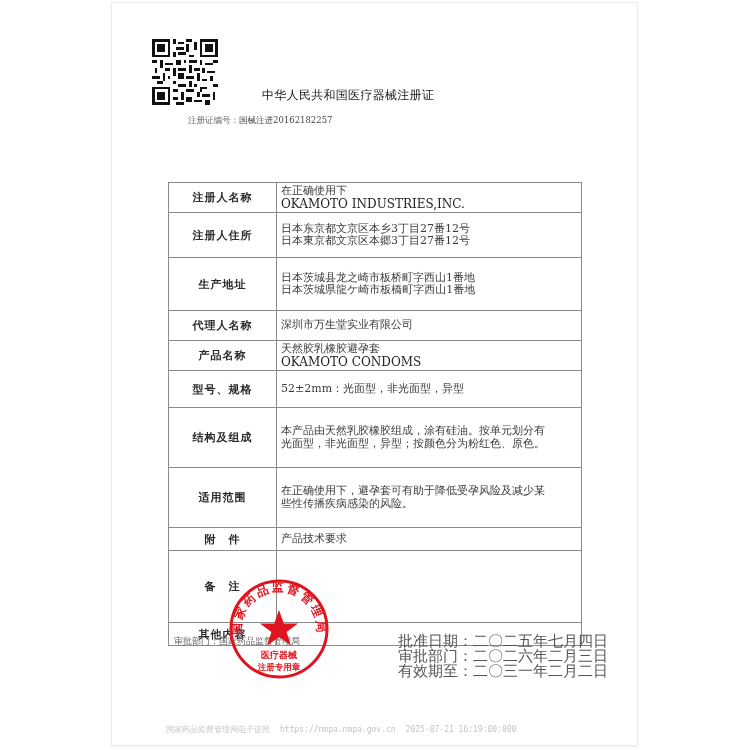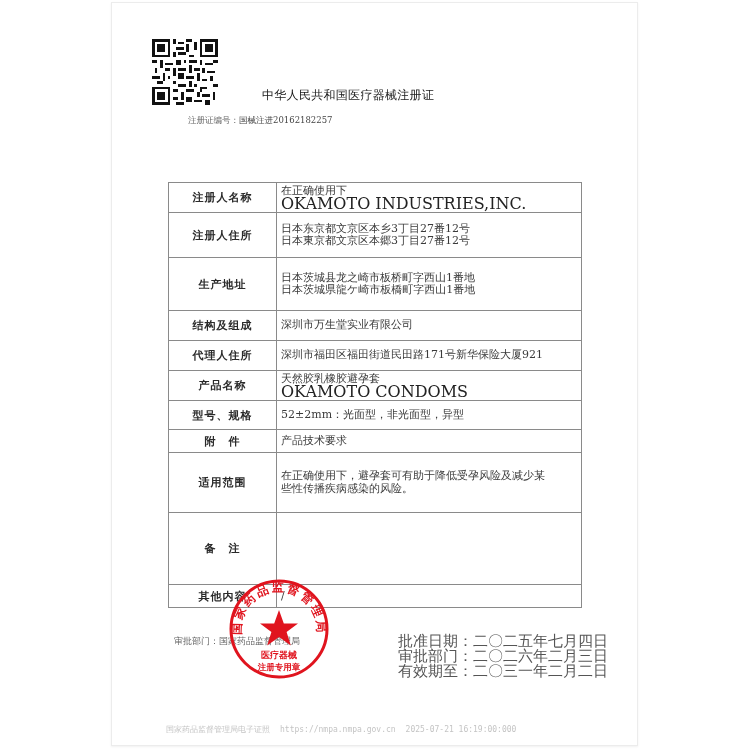--- a/index.html
+++ b/index.html
@@ -27,21 +27,21 @@
     border-collapse: collapse; table-layout: fixed; margin-top: 44px;
   }
   table.cert td { border: 1px solid #8a8a8a; padding: 0; }
   td.lbl {
     width: 107px; text-align: center; font-family: "DejaVu Sans", sans-serif;
     font-size: 11px; font-weight: bold; color: #2a2a2a; letter-spacing: 1px;
   }
   td.val {
     padding-left: 4px !important; font-size: 11px; color: #3a3a3a; line-height: 12.5px; vertical-align: middle;
   }
-  td.val .en { font-size: 16px; color: #222; }
+  td.val .en { font-size: 12px; color: #222; }
   .stamp {
     position: absolute; left: 228px; top: 578px; width: 102px; height: 102px; pointer-events: none;
   }
   .approve {
     position: absolute; left: 174px; top: 635px; font-size: 9px; color: #666; white-space: nowrap;
   }
   .dates {
     position: absolute; left: 398px; top: 634px; font-size: 15px; color: #555; line-height: 15px; white-space: nowrap;
   }
   .footer {
@@ -140,55 +140,56 @@
     </td>
   </tr>
   <tr style="height:53px">
     <td class="lbl">生产地址</td>
     <td class="val">
       <div>日本茨城县龙之崎市板桥町字西山1番地</div>
       <div>日本茨城県龍ケ崎市板橋町字西山1番地</div>
     </td>
   </tr>
   <tr style="height:30px">
-    <td class="lbl">结构及组成</td>
+    <td class="lbl">代理人名称</td>
     <td class="val">
       <div>深圳市万生堂实业有限公司</div>
-    </td>
-  </tr>
-  <tr style="height:30px">
-    <td class="lbl">代理人住所</td>
-    <td class="val">
-      <div>深圳市福田区福田街道民田路171号新华保险大厦921</div>
     </td>
   </tr>
   <tr style="height:30px">
     <td class="lbl">产品名称</td>
     <td class="val">
       <div>天然胶乳橡胶避孕套</div>
       <div class="en">OKAMOTO CONDOMS</div>
     </td>
   </tr>
-  <tr style="height:29px">
+  <tr style="height:37px">
     <td class="lbl">型号、规格</td>
     <td class="val">
       <div>52±2mm：光面型，非光面型，异型</div>
+    </td>
+  </tr>
+  <tr style="height:60px">
+    <td class="lbl">结构及组成</td>
+    <td class="val">
+      <div>本产品由天然乳胶橡胶组成，涂有硅油。按单元划分有</div>
+      <div>光面型，非光面型，异型；按颜色分为粉红色、原色。</div>
+    </td>
+  </tr>
+  <tr style="height:60px">
+    <td class="lbl">适用范围</td>
+    <td class="val">
+      <div>在正确使用下，避孕套可有助于降低受孕风险及减少某</div>
+      <div>些性传播疾病感染的风险。</div>
     </td>
   </tr>
   <tr style="height:23px">
     <td class="lbl">附　件</td>
     <td class="val">
       <div>产品技术要求</div>
-    </td>
-  </tr>
-  <tr style="height:60px">
-    <td class="lbl">适用范围</td>
-    <td class="val">
-      <div>在正确使用下，避孕套可有助于降低受孕风险及减少某</div>
-      <div>些性传播疾病感染的风险。</div>
     </td>
   </tr>
   <tr style="height:72px">
     <td class="lbl">备　注</td>
     <td class="val">
       <div></div>
     </td>
   </tr>
   <tr style="height:23px">
     <td class="lbl">其他内容</td>

